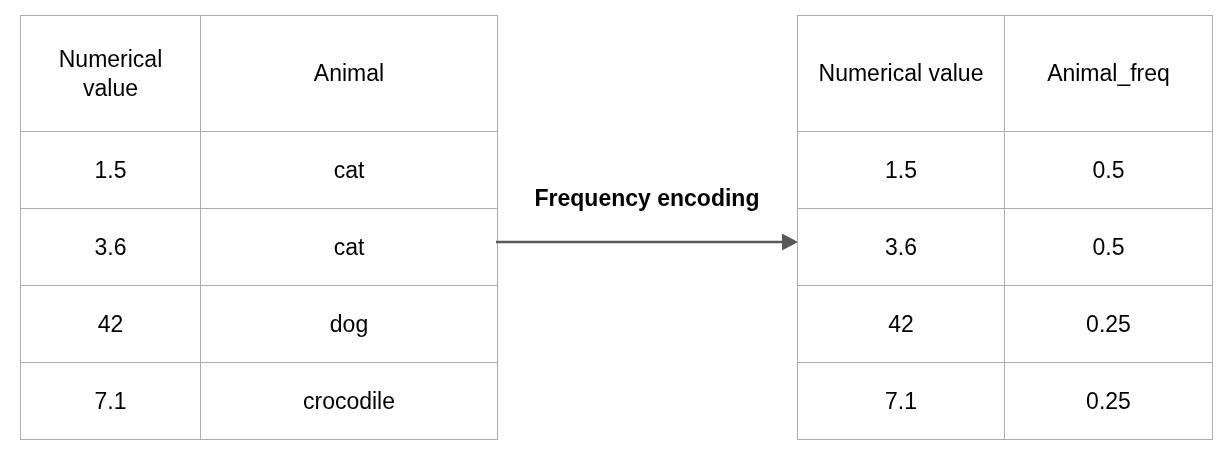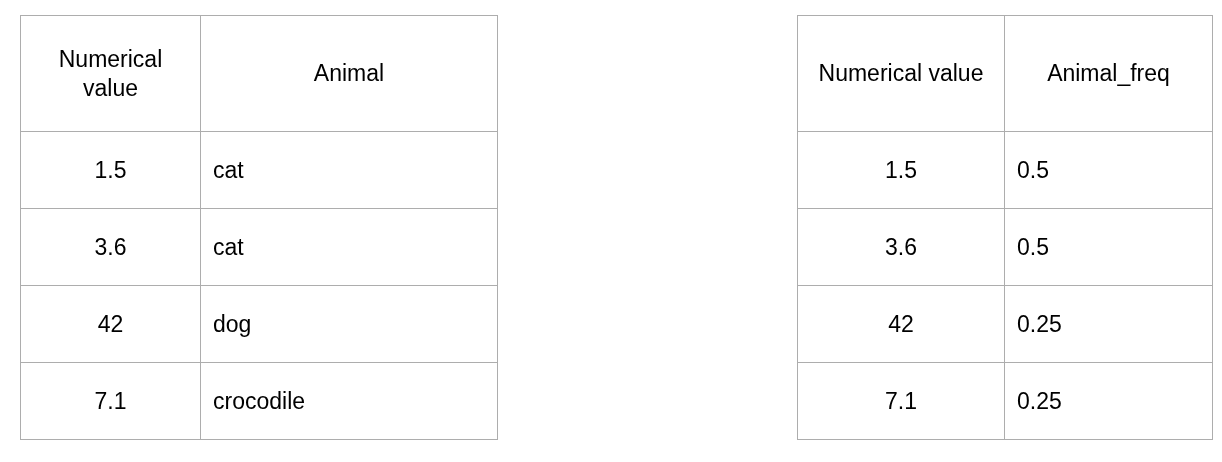--- a/index.html
+++ b/index.html
@@ -42,21 +42,21 @@
   }
   .data-table .hdr {
     text-align: center;
     padding: 6px 8px;
   }
   .data-table .num {
     text-align: center;
     padding: 6px 8px;
   }
   .data-table .txt {
-    text-align: left;
+    text-align: center;
     padding: 6px 12px;
   }
 
   
   #table-source {
     left: 16px;
     top: 15px;
     width: 477px;
   }
   #table-source .col-a { width: 180px; }
@@ -130,20 +130,27 @@
         <td class="num">42</td>
         <td class="txt">dog</td>
       </tr>
       <tr class="row-body">
         <td class="num">7.1</td>
         <td class="txt">crocodile</td>
       </tr>
     </tbody>
   </table>
 
+  <div class="transform">
+    <div class="transform-label">Frequency encoding</div>
+    <svg class="transform-arrow" viewBox="0 0 302 34" width="302" height="34">
+      <line x1="0" y1="17" x2="287" y2="17" stroke="#595959" stroke-width="2.5"></line>
+      <polygon points="286,8.5 302,17 286,25.5" fill="#595959"></polygon>
+    </svg>
+  </div>
 
   <table class="data-table" id="table-result">
     <colgroup>
       <col class="col-a">
       <col class="col-b">
     </colgroup>
     <tbody>
       <tr class="row-head">
         <td class="hdr">Numerical value</td>
         <td class="hdr">Animal_freq</td>

